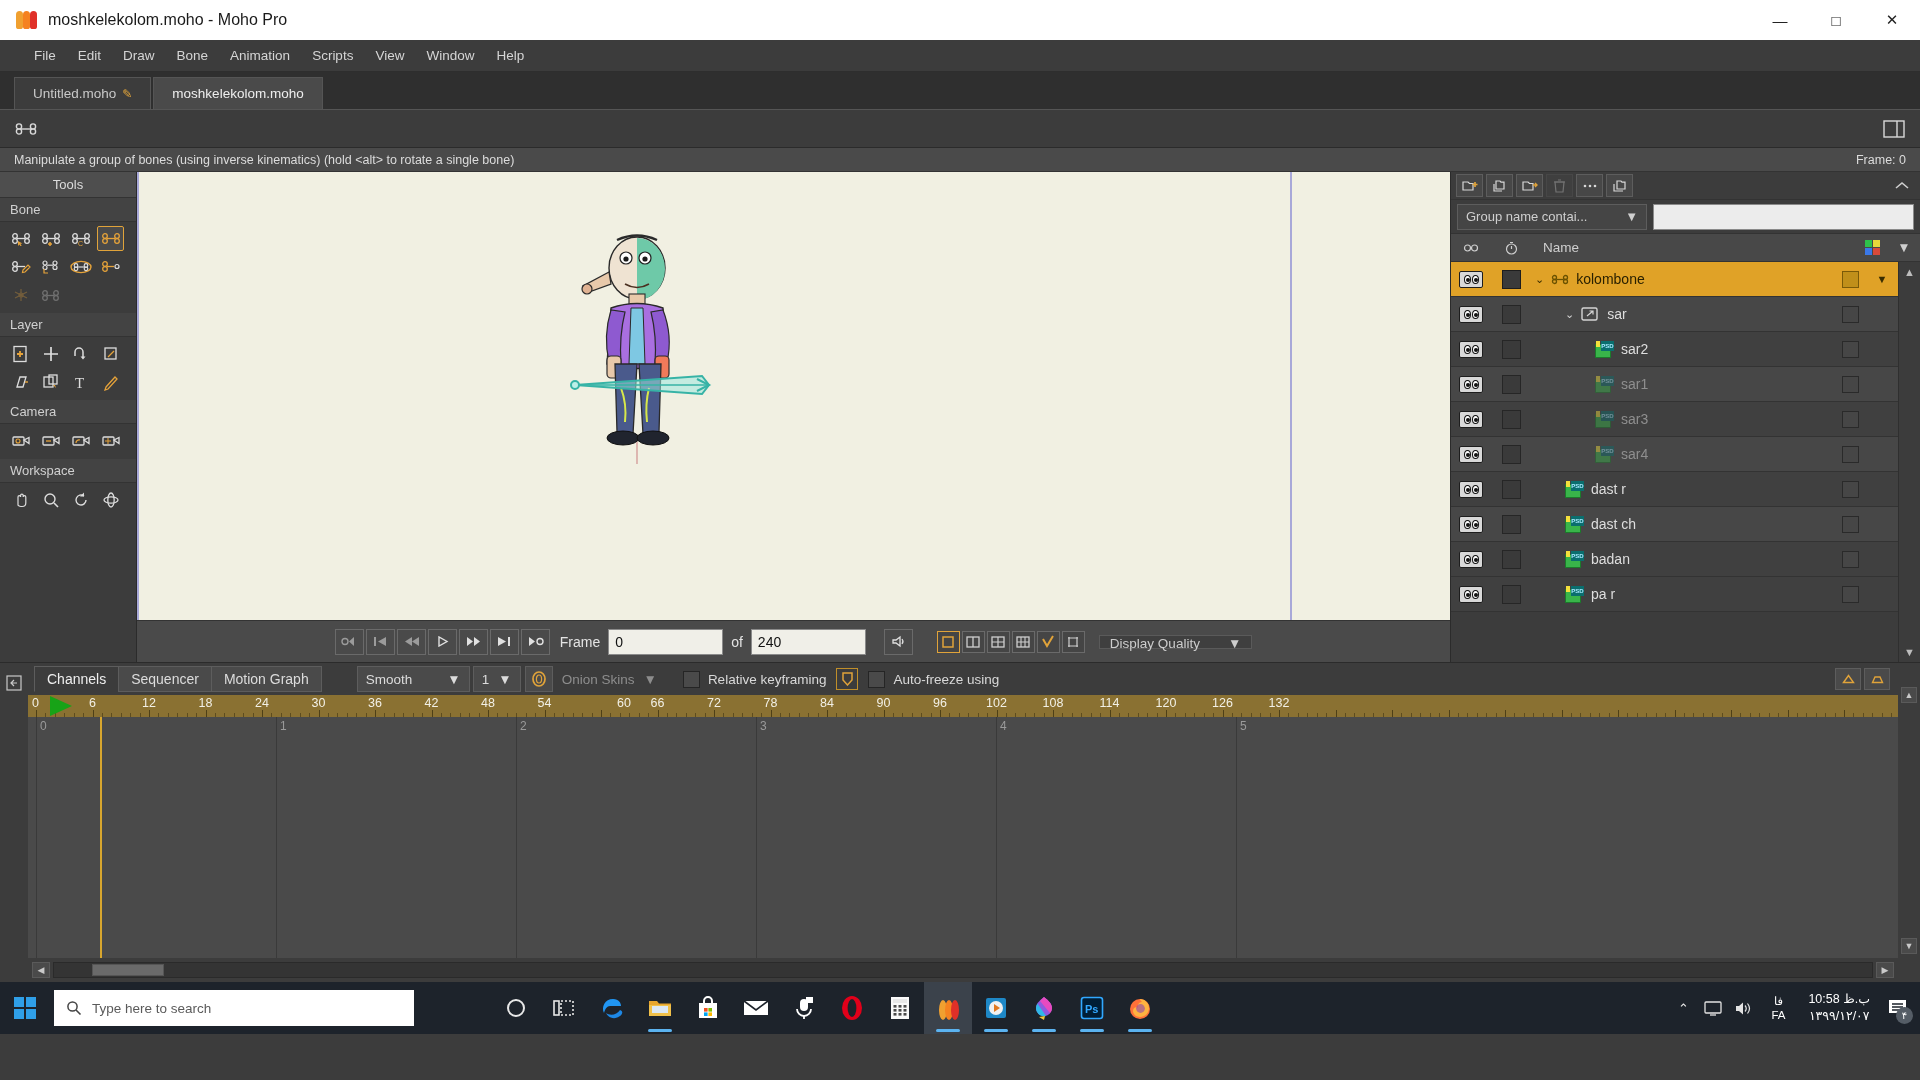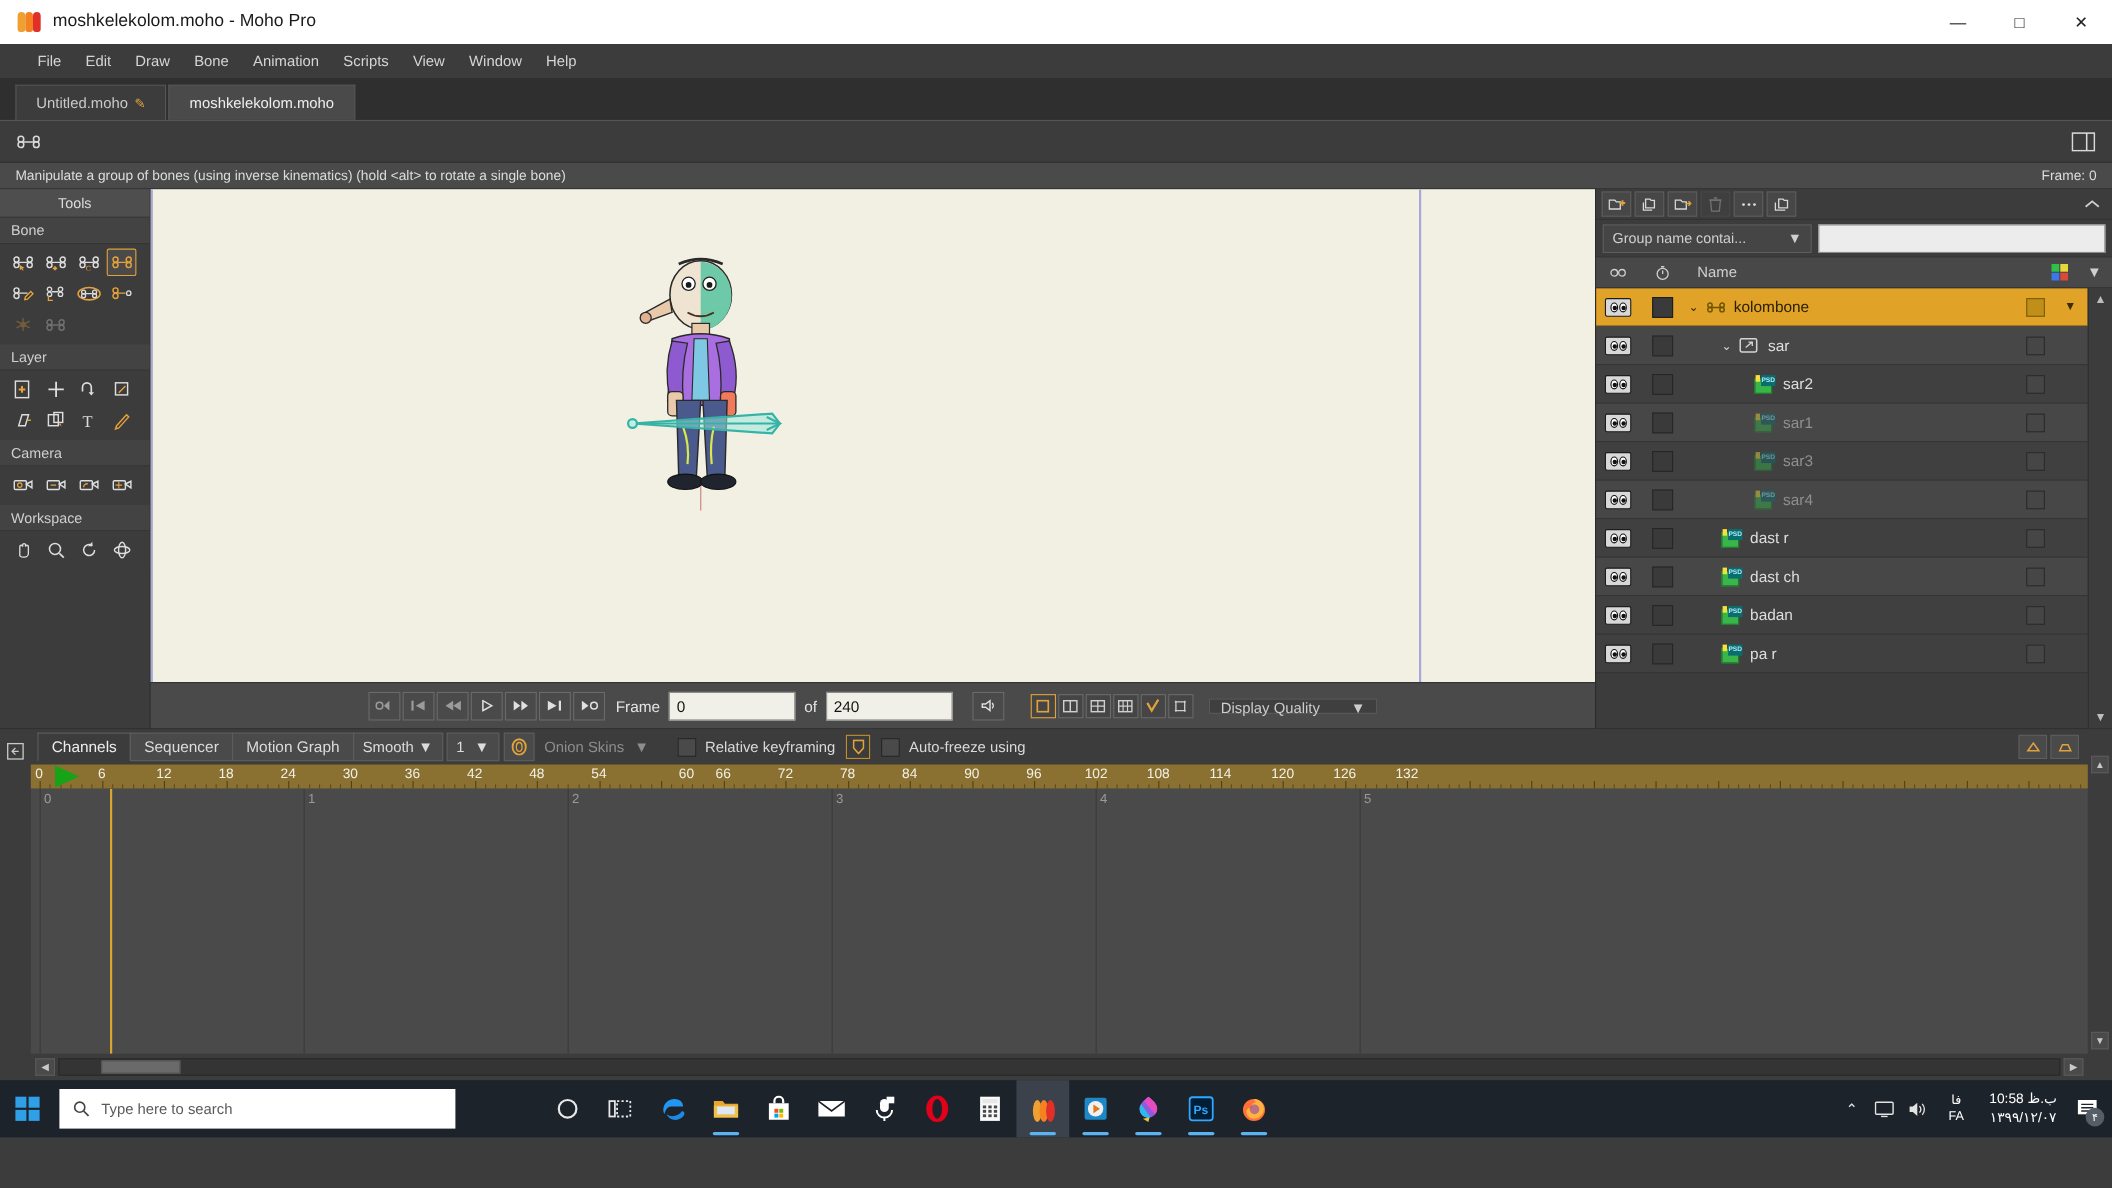--- a/index.html
+++ b/index.html
@@ -919,21 +919,21 @@
         <path d="M5 8h6M8 5l-3 3 3 3" fill="none" stroke="#c9c9c9" stroke-width="1.2"></path>
       </svg>
   </div>
   <div id="tl-body">
 
     <div id="tl-toolbar">
       <div class="tl-tab active">Channels</div>
       <div class="tl-tab">Sequencer</div>
       <div class="tl-tab">Motion Graph</div>
 
-      <div class="tl-combo" style="width:82px;">
+      <div class="tl-combo" style="width:113px;margin-left:36px;">
         <span>Smooth</span>
         <span>▼</span>
       </div>
       <div class="tl-combo" style="width:48px;margin-left:3px;">
         <span>1</span>
         <span>▼</span>
       </div>
       <div style="width:28px;height:26px;border:1px solid #5d5d5d;background:#4a4a4a;display:flex;align-items:center;justify-content:center;margin-left:4px;">
         <svg width="16" height="16" viewBox="0 0 16 16">
             <ellipse cx="8" cy="8" rx="6" ry="7" fill="none" stroke="#e0a33a" stroke-width="1.7"></ellipse>

